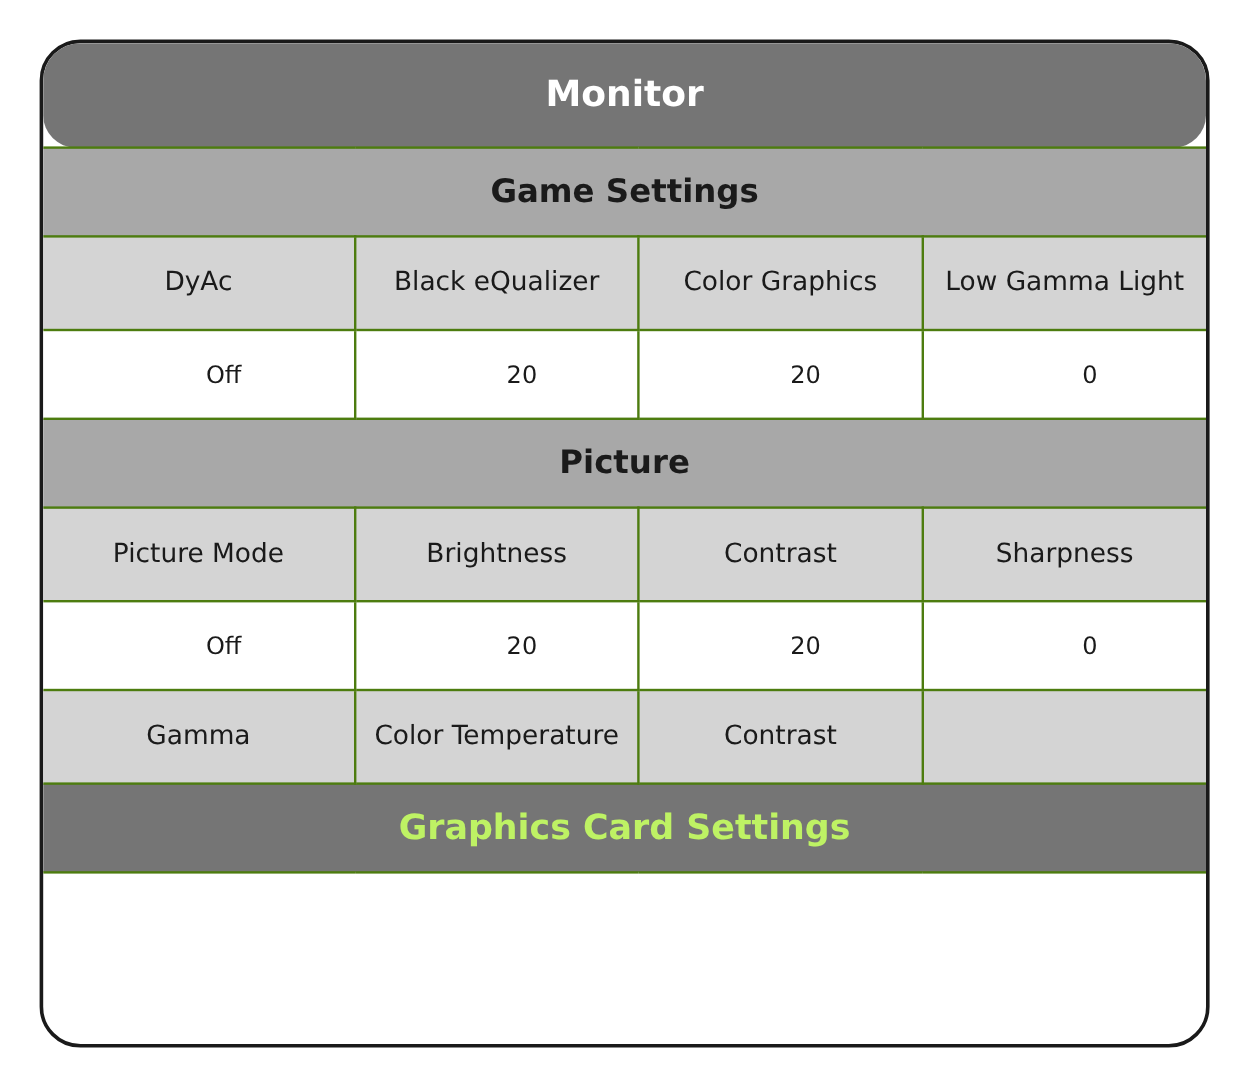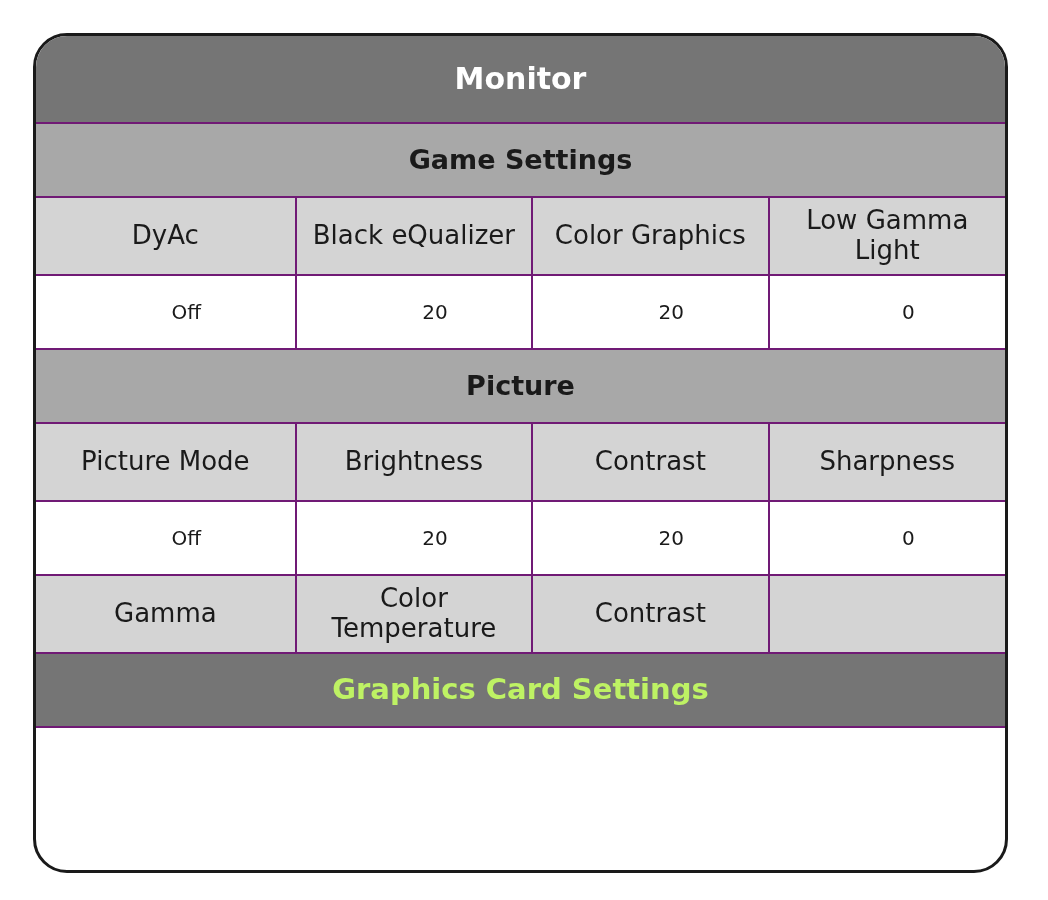--- a/index.html
+++ b/index.html
@@ -27,21 +27,21 @@
     background: #ffffff;
   }
 
   .tbl {
     width: 100%;
     border-collapse: collapse;
     table-layout: fixed;
   }
 
   .tbl td {
-    border: 2px solid #701a75;
+    border: 2px solid #4d7c0f;
     text-align: center;
     vertical-align: middle;
     font-size: 21px;
     color: #1a1a1a;
     line-height: 1.15;
     padding: 6px 4px;
   }
 
   
   .col1 { width: 26.8%; }
@@ -52,36 +52,37 @@
   
   .title-row td {
     background: #757575;
     color: #ffffff;
     font-size: 30px;
     font-weight: bold;
     height: 74px;
     border-top: none;
     border-left: none;
     border-right: none;
+    border-radius: 27px;
   }
   .section-row td {
     background: #a8a8a8;
     color: #1a1a1a;
     font-size: 27px;
     font-weight: bold;
     height: 60px;
   }
   .section-row.dark td {
     background: #757575;
     color: #bef264;
     font-size: 29px;
   }
   .header-row td {
     background: #d4d4d4;
-    font-size: 26px;
+    font-size: 22px;
     height: 64px;
   }
   .value-row td {
     background: #ffffff;
     font-size: 20px;
     height: 60px;
     padding-left: 46px;
   }
   .value-row td.empty,
   .header-row td.empty {

